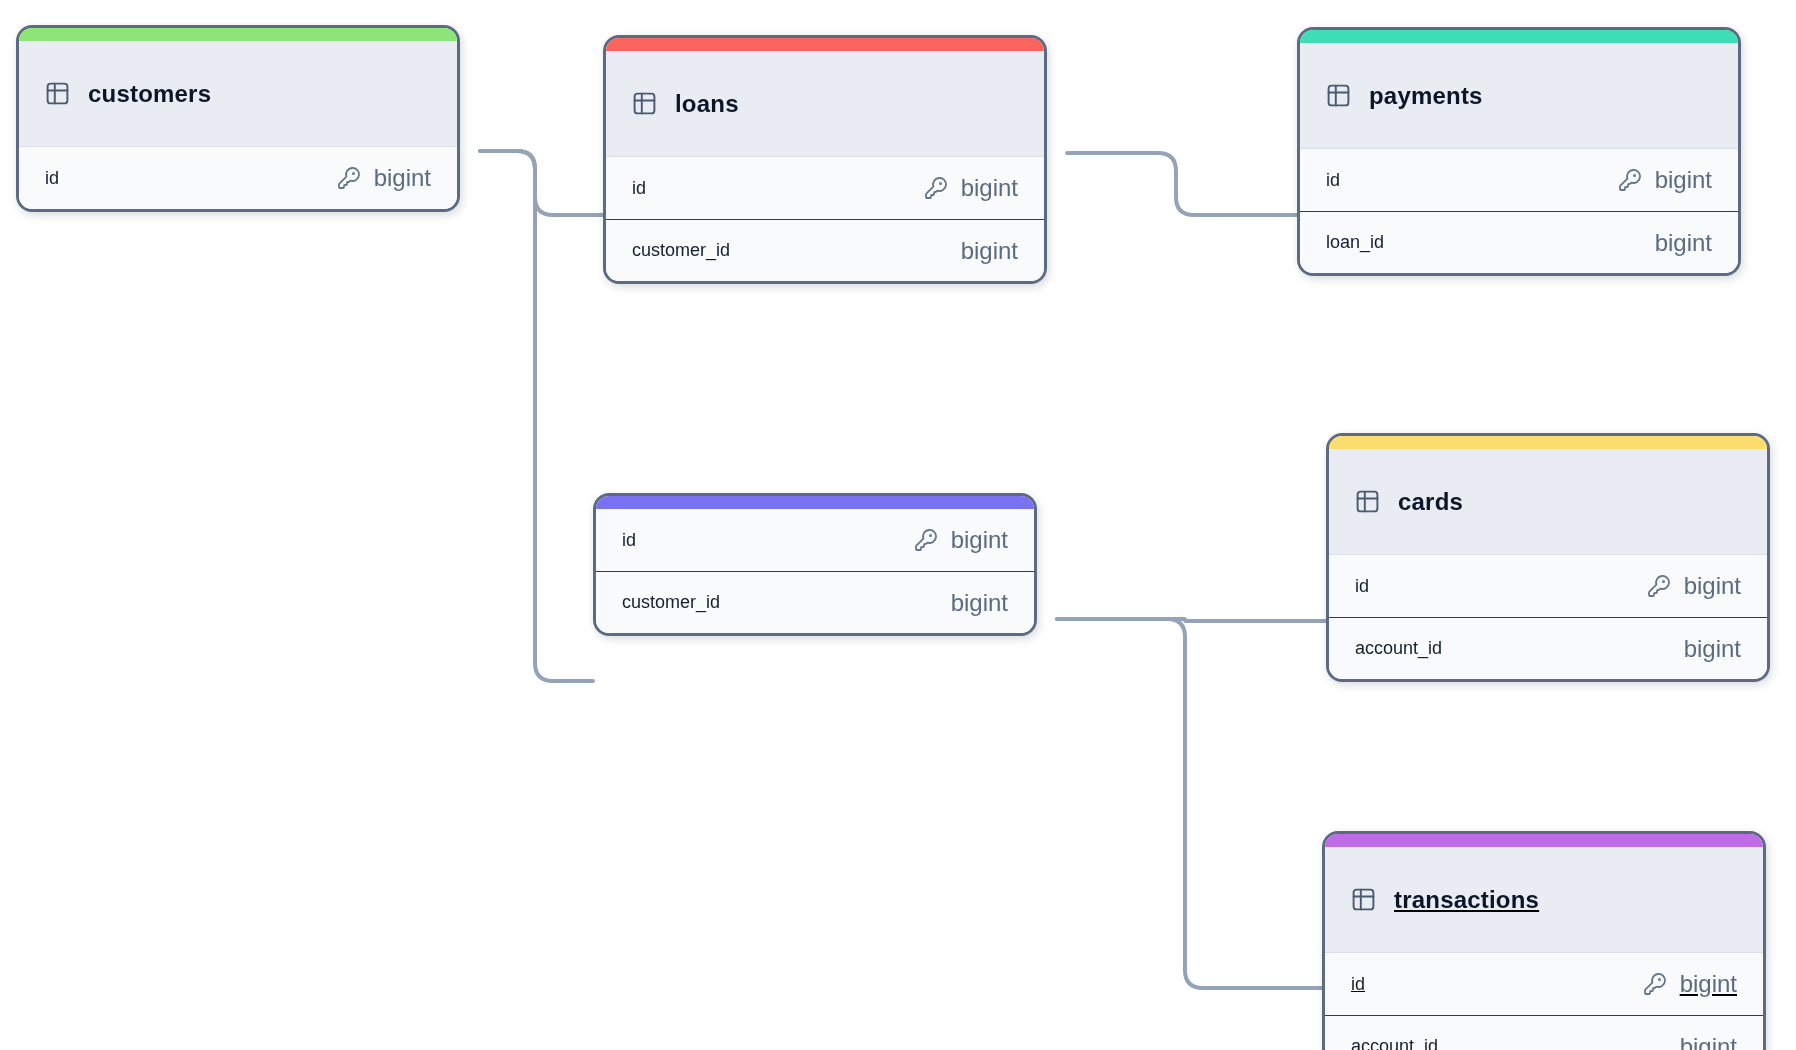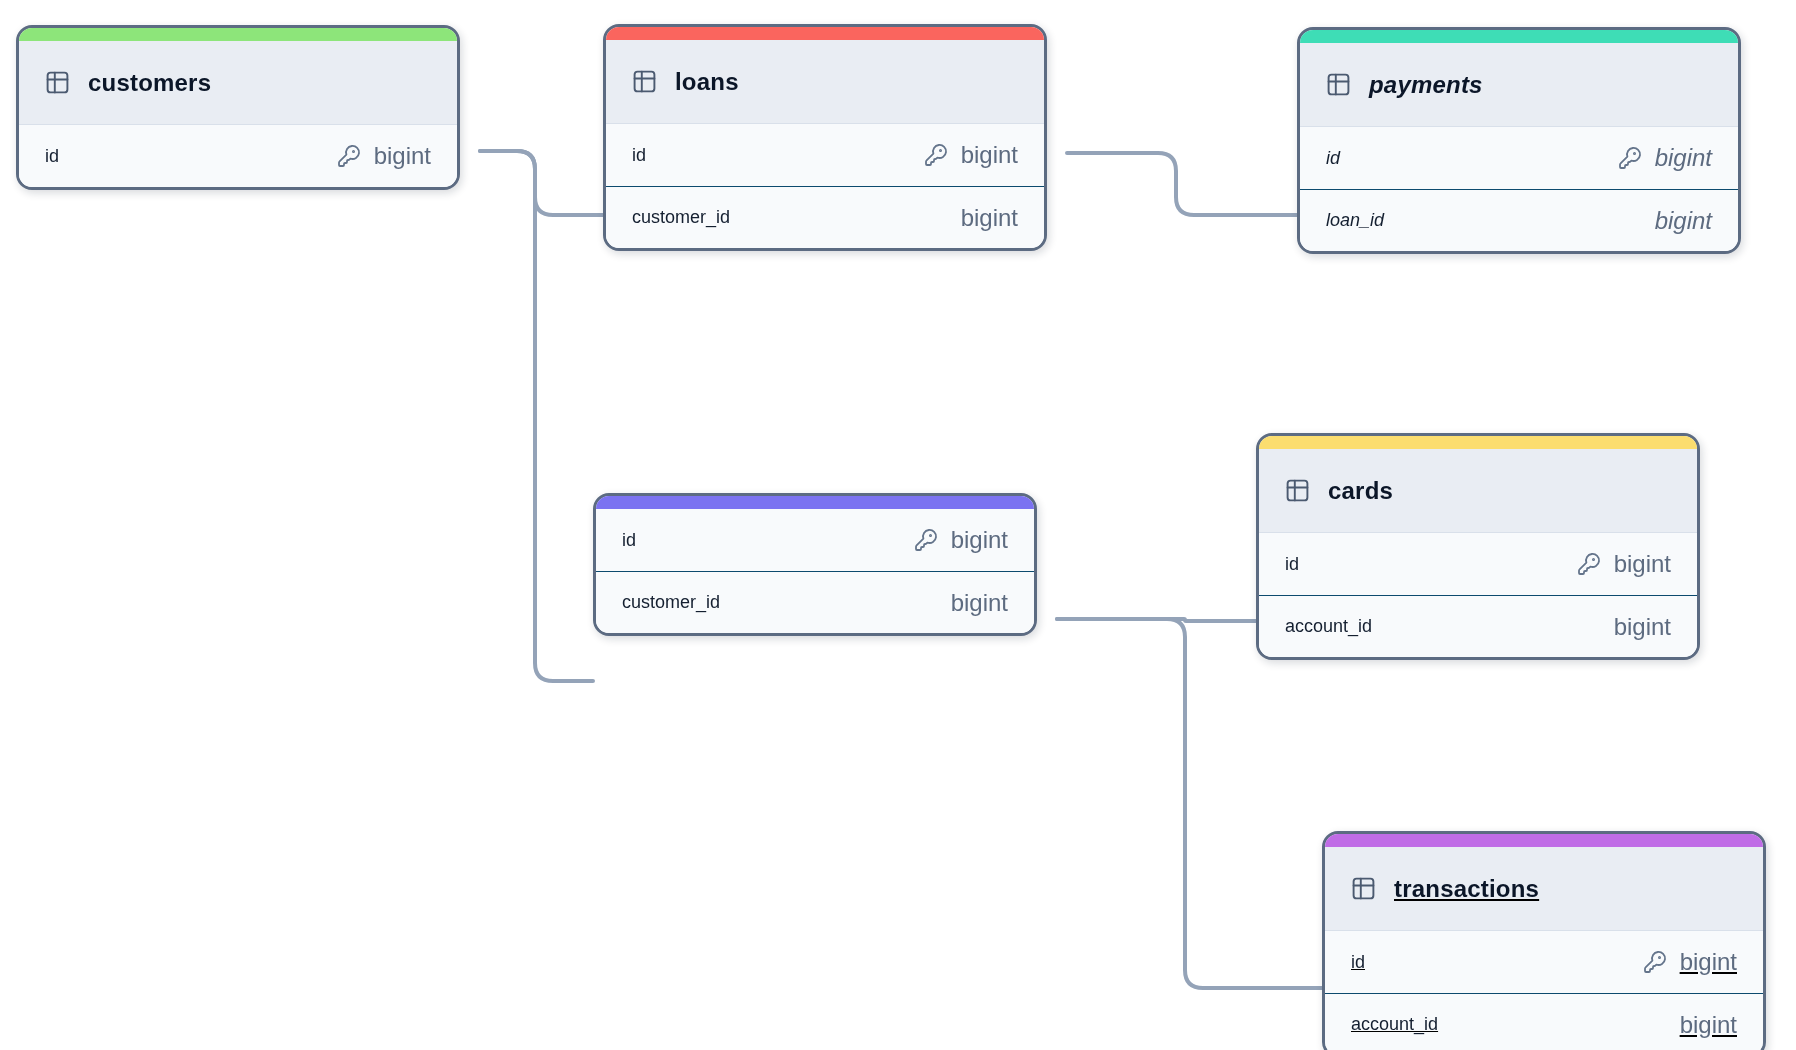--- a/index.html
+++ b/index.html
@@ -33,21 +33,21 @@
     width: 444px;
     background: #f8fafc;
     border: 3px solid #5c6b82;
     border-radius: 16px;
     overflow: hidden;
     box-shadow: 2px 3px 8px rgba(15, 23, 42, 0.16);
     z-index: 1;
   }
   .color-bar { height: 13px; }
   .table-header {
-    height: 84px;
+    height: 106px;
     background: #e9edf3;
     display: flex;
     align-items: center;
     gap: 17px;
     padding: 0 25px;
     border-bottom: 1px solid #d9e0ea;
   }
   .table-icon { flex: 0 0 auto; display: flex; }
   .table-name {
     font-size: 24px;
@@ -104,21 +104,21 @@
         <svg width="24" height="24" viewBox="0 0 24 24" fill="none" stroke="#64748b" stroke-width="1.8" stroke-linecap="round" stroke-linejoin="round">
           <path d="M2.6 17.4a2 2 0 0 0-.6 1.4V21a1 1 0 0 0 1 1h3a1 1 0 0 0 1-1v-1a1 1 0 0 1 1-1h1a1 1 0 0 0 1-1v-1a1 1 0 0 1 1-1h.2a2 2 0 0 0 1.4-.6l.8-.8a6.5 6.5 0 1 0-4-4z"></path>
           <circle cx="16.5" cy="7.5" r="0.6"></circle>
         </svg>
       </span>
       <span class="field-type">bigint</span>
     </span>
   </div>
       </div>
   </div>
-    <div class="table-card" style="left: 603px; top: 24px;">
+    <div class="table-card" style="left: 603px; top: 35px;">
     <div class="color-bar" style="background: rgb(250, 101, 94);"></div>
     <div class="table-header">
       <span class="table-icon">
         <svg width="27" height="27" viewBox="0 0 24 24" fill="none" stroke="#4b5a70" stroke-width="1.7" stroke-linecap="round" stroke-linejoin="round">
           <rect x="3.2" y="3.2" width="17.6" height="17.6" rx="2.6"></rect>
           <line x1="3.2" y1="9.3" x2="20.8" y2="9.3"></line>
           <line x1="9.6" y1="3.2" x2="9.6" y2="20.8"></line>
         </svg>
       </span>
       <span class="table-name">loans</span>
@@ -138,21 +138,21 @@
   </div>
         <div class="field-row">
     <span class="field-name">customer_id</span>
     <span class="field-right">
 
       <span class="field-type">bigint</span>
     </span>
   </div>
       </div>
   </div>
-    <div class="table-card" style="left: 1297px; top: 27px; font-style: italic;">
+    <div class="table-card" style="left: 1297px; top: 27px;">
     <div class="color-bar" style="background: rgb(62, 221, 182);"></div>
     <div class="table-header">
       <span class="table-icon">
         <svg width="27" height="27" viewBox="0 0 24 24" fill="none" stroke="#4b5a70" stroke-width="1.7" stroke-linecap="round" stroke-linejoin="round">
           <rect x="3.2" y="3.2" width="17.6" height="17.6" rx="2.6"></rect>
           <line x1="3.2" y1="9.3" x2="20.8" y2="9.3"></line>
           <line x1="9.6" y1="3.2" x2="9.6" y2="20.8"></line>
         </svg>
       </span>
       <span class="table-name">payments</span>
@@ -196,21 +196,21 @@
   </div>
         <div class="field-row">
     <span class="field-name">customer_id</span>
     <span class="field-right">
 
       <span class="field-type">bigint</span>
     </span>
   </div>
       </div>
   </div>
-    <div class="table-card" style="left: 1256px; top: 433px;">
+    <div class="table-card" style="left: 1326px; top: 433px;">
     <div class="color-bar" style="background: rgb(251, 221, 111);"></div>
     <div class="table-header">
       <span class="table-icon">
         <svg width="27" height="27" viewBox="0 0 24 24" fill="none" stroke="#4b5a70" stroke-width="1.7" stroke-linecap="round" stroke-linejoin="round">
           <rect x="3.2" y="3.2" width="17.6" height="17.6" rx="2.6"></rect>
           <line x1="3.2" y1="9.3" x2="20.8" y2="9.3"></line>
           <line x1="9.6" y1="3.2" x2="9.6" y2="20.8"></line>
         </svg>
       </span>
       <span class="table-name">cards</span>

